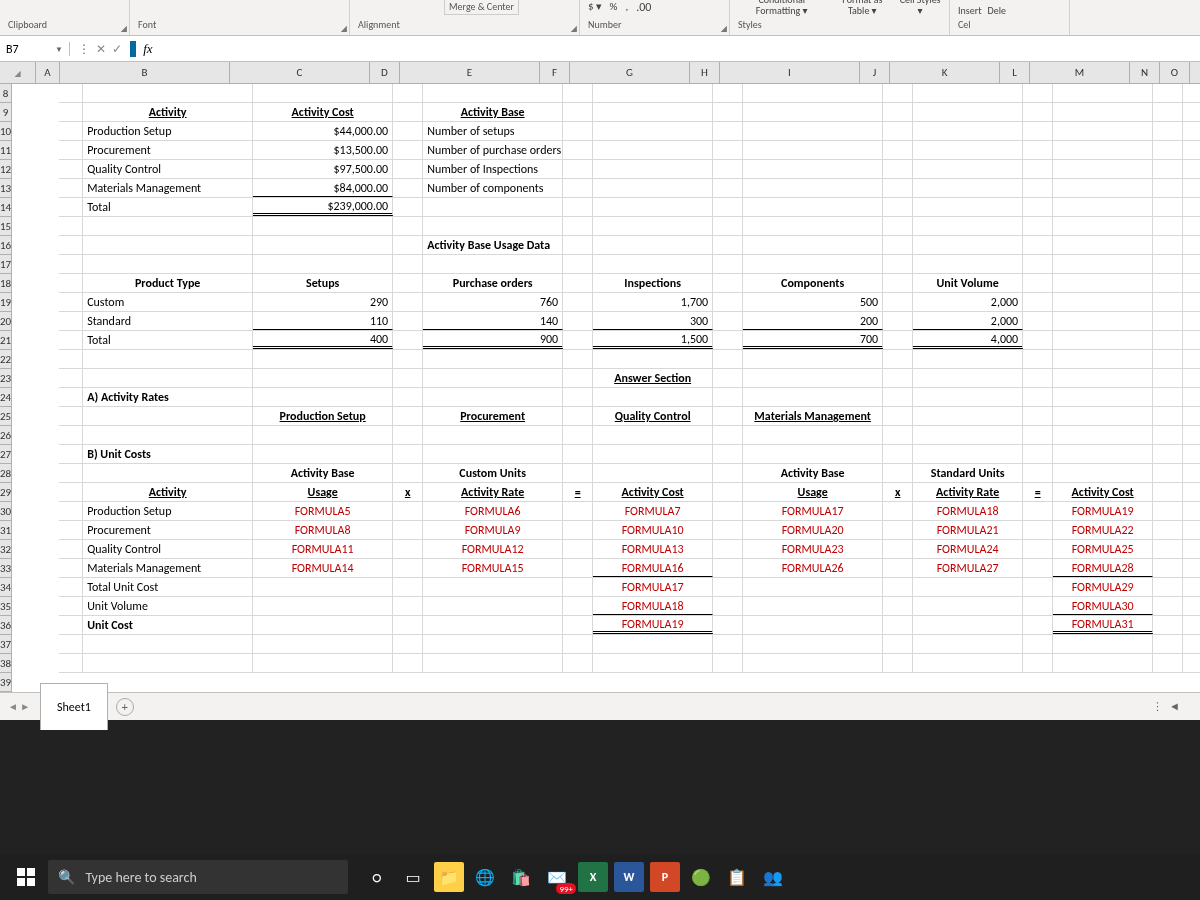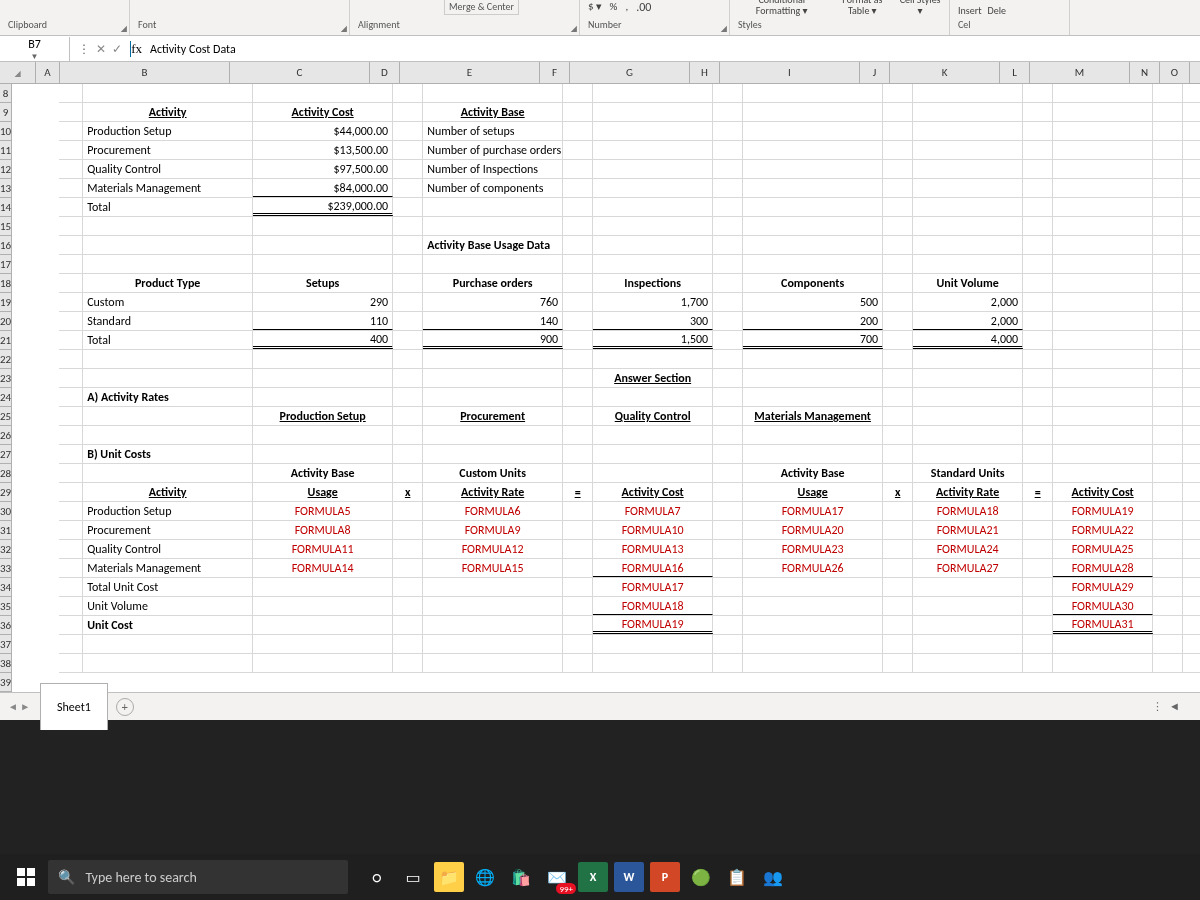--- a/index.html
+++ b/index.html
@@ -6,25 +6,25 @@
 body { background: #fff; overflow: hidden; width: 1200px; height: 900px; }
 
 .ribbon-groups { display: flex; height: 36px; border-bottom: 1px solid #c0c0c0; background: #f3f2f1; font-size: 11px; color: #444; }
 .ribbon-group { display: flex; flex-direction: column; justify-content: flex-end; align-items: flex-start; border-right: 1px solid #d0d0d0; padding: 2px 8px; position: relative; }
 .ribbon-group .label { font-size: 10px; color: #555; padding: 2px 0; }
 .ribbon-group .expand { position: absolute; right: 2px; bottom: 2px; font-size: 8px; color: #777; }
 .ribbon-styles { display: flex; gap: 6px; align-items: flex-start; padding-top: 2px; font-size: 10px; }
 .ribbon-styles div { text-align: center; line-height: 1.1; }
 
 .cell-ref-bar { display: flex; height: 26px; border-bottom: 1px solid #c0c0c0; background: #fff; align-items: center; font-size: 12px; }
-.name-box { width: 70px; border-right: 1px solid #c0c0c0; padding: 0 6px; display: flex; align-items: center; justify-content: space-between; flex-direction: column; }
+.name-box { width: 70px; border-right: 1px solid #c0c0c0; padding: 0 6px; display: flex; align-items: center; justify-content: space-between; }
 .name-box .dd { font-size: 8px; color: #666; }
 .fx-btns { display: flex; gap: 6px; padding: 0 8px; color: #666; align-items: center; }
 .fx-btns span { cursor: pointer; }
-.fx-label { font-family: 'Times New Roman', serif; font-size: 13px; padding: 0 0; border-left: 1px solid #0369a1; }
+.fx-label { font-style: italic; font-family: 'Times New Roman', serif; font-size: 13px; padding: 0 7px; border-left: 6px solid #0369a1; }
 .formula-input { flex: 1; padding: 0 8px; border: none; outline: none; font-size: 12px; }
 
 .col-headers { display: flex; height: 22px; background: #e6e6e6; border-bottom: 1px solid #b0b0b0; font-size: 11px; color: #333; }
 .corner { width: 36px; border-right: 1px solid #b0b0b0; background: #e6e6e6; display:flex; align-items:center; justify-content:center; }
 .col-h { border-right: 1px solid #b0b0b0; display: flex; align-items: center; justify-content: center; height: 100%; }
 .col-A { width: 24px; }
 .col-B { width: 170px; }
 .col-C { width: 140px; }
 .col-D { width: 30px; }
 .col-E { width: 140px; }
@@ -114,21 +114,20 @@
   <div class="name-box">
     <span>B7</span>
     <span class="dd">▼</span>
   </div>
   <div class="fx-btns">
     <span>⋮</span>
     <span style="color:#888;">✕</span>
     <span style="color:#888;">✓</span>
   </div>
   <div class="fx-label">fx</div>
-  <input class="formula-input" value="Activity Cost Data" style="">
 </div>
 
 <div class="col-headers">
   <div class="corner">
       <span style="font-size:8px;color:#888;">◢</span>
     </div>
   <div class="col-h col-A">A</div>
   <div class="col-h col-B">B</div>
   <div class="col-h col-C">C</div>
   <div class="col-h col-D">D</div>

